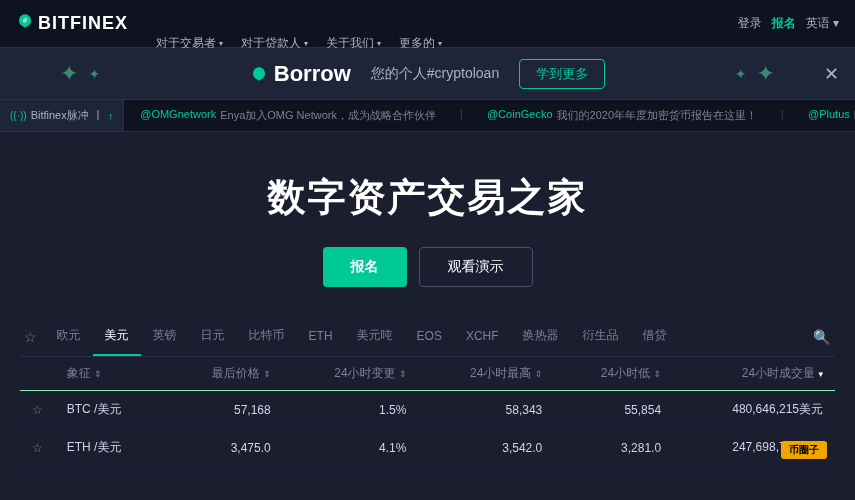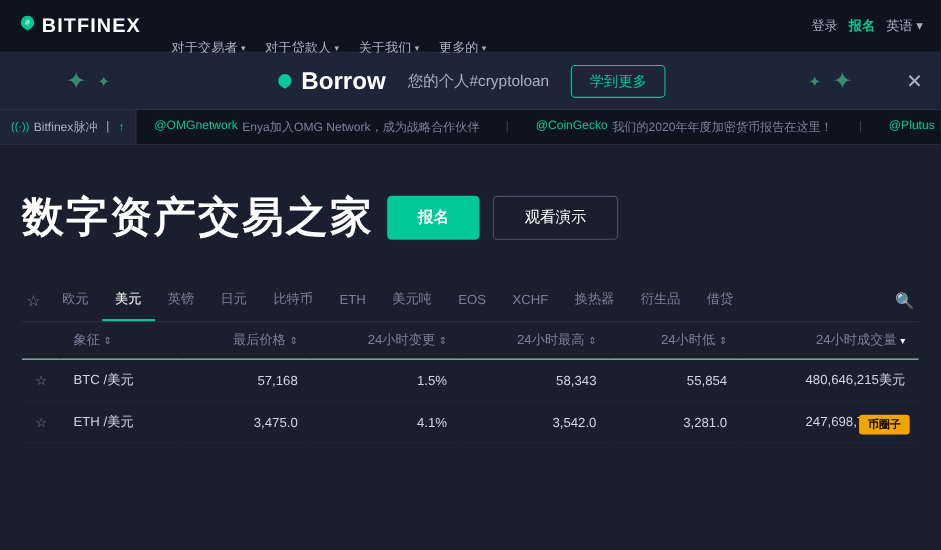--- a/index.html
+++ b/index.html
@@ -165,23 +165,25 @@
       color: #7a8099;
       white-space: nowrap;
       overflow: hidden;
     }
     .ticker-item { display: flex; gap: 4px; }
     .ticker-highlight { color: #00c896; }
 
     
     .hero {
       display: flex;
-      align-items: center;
+      flex-direction: column;
+      align-items: center;
+      justify-content: center;
       padding: 40px 20px 30px;
-      gap: 12px;
+      gap: 24px;
     }
     .hero-title {
       font-size: 38px;
       font-weight: bold;
       color: #fff;
       text-align: center;
       letter-spacing: 2px;
     }
     .hero-buttons {
       display: flex;

